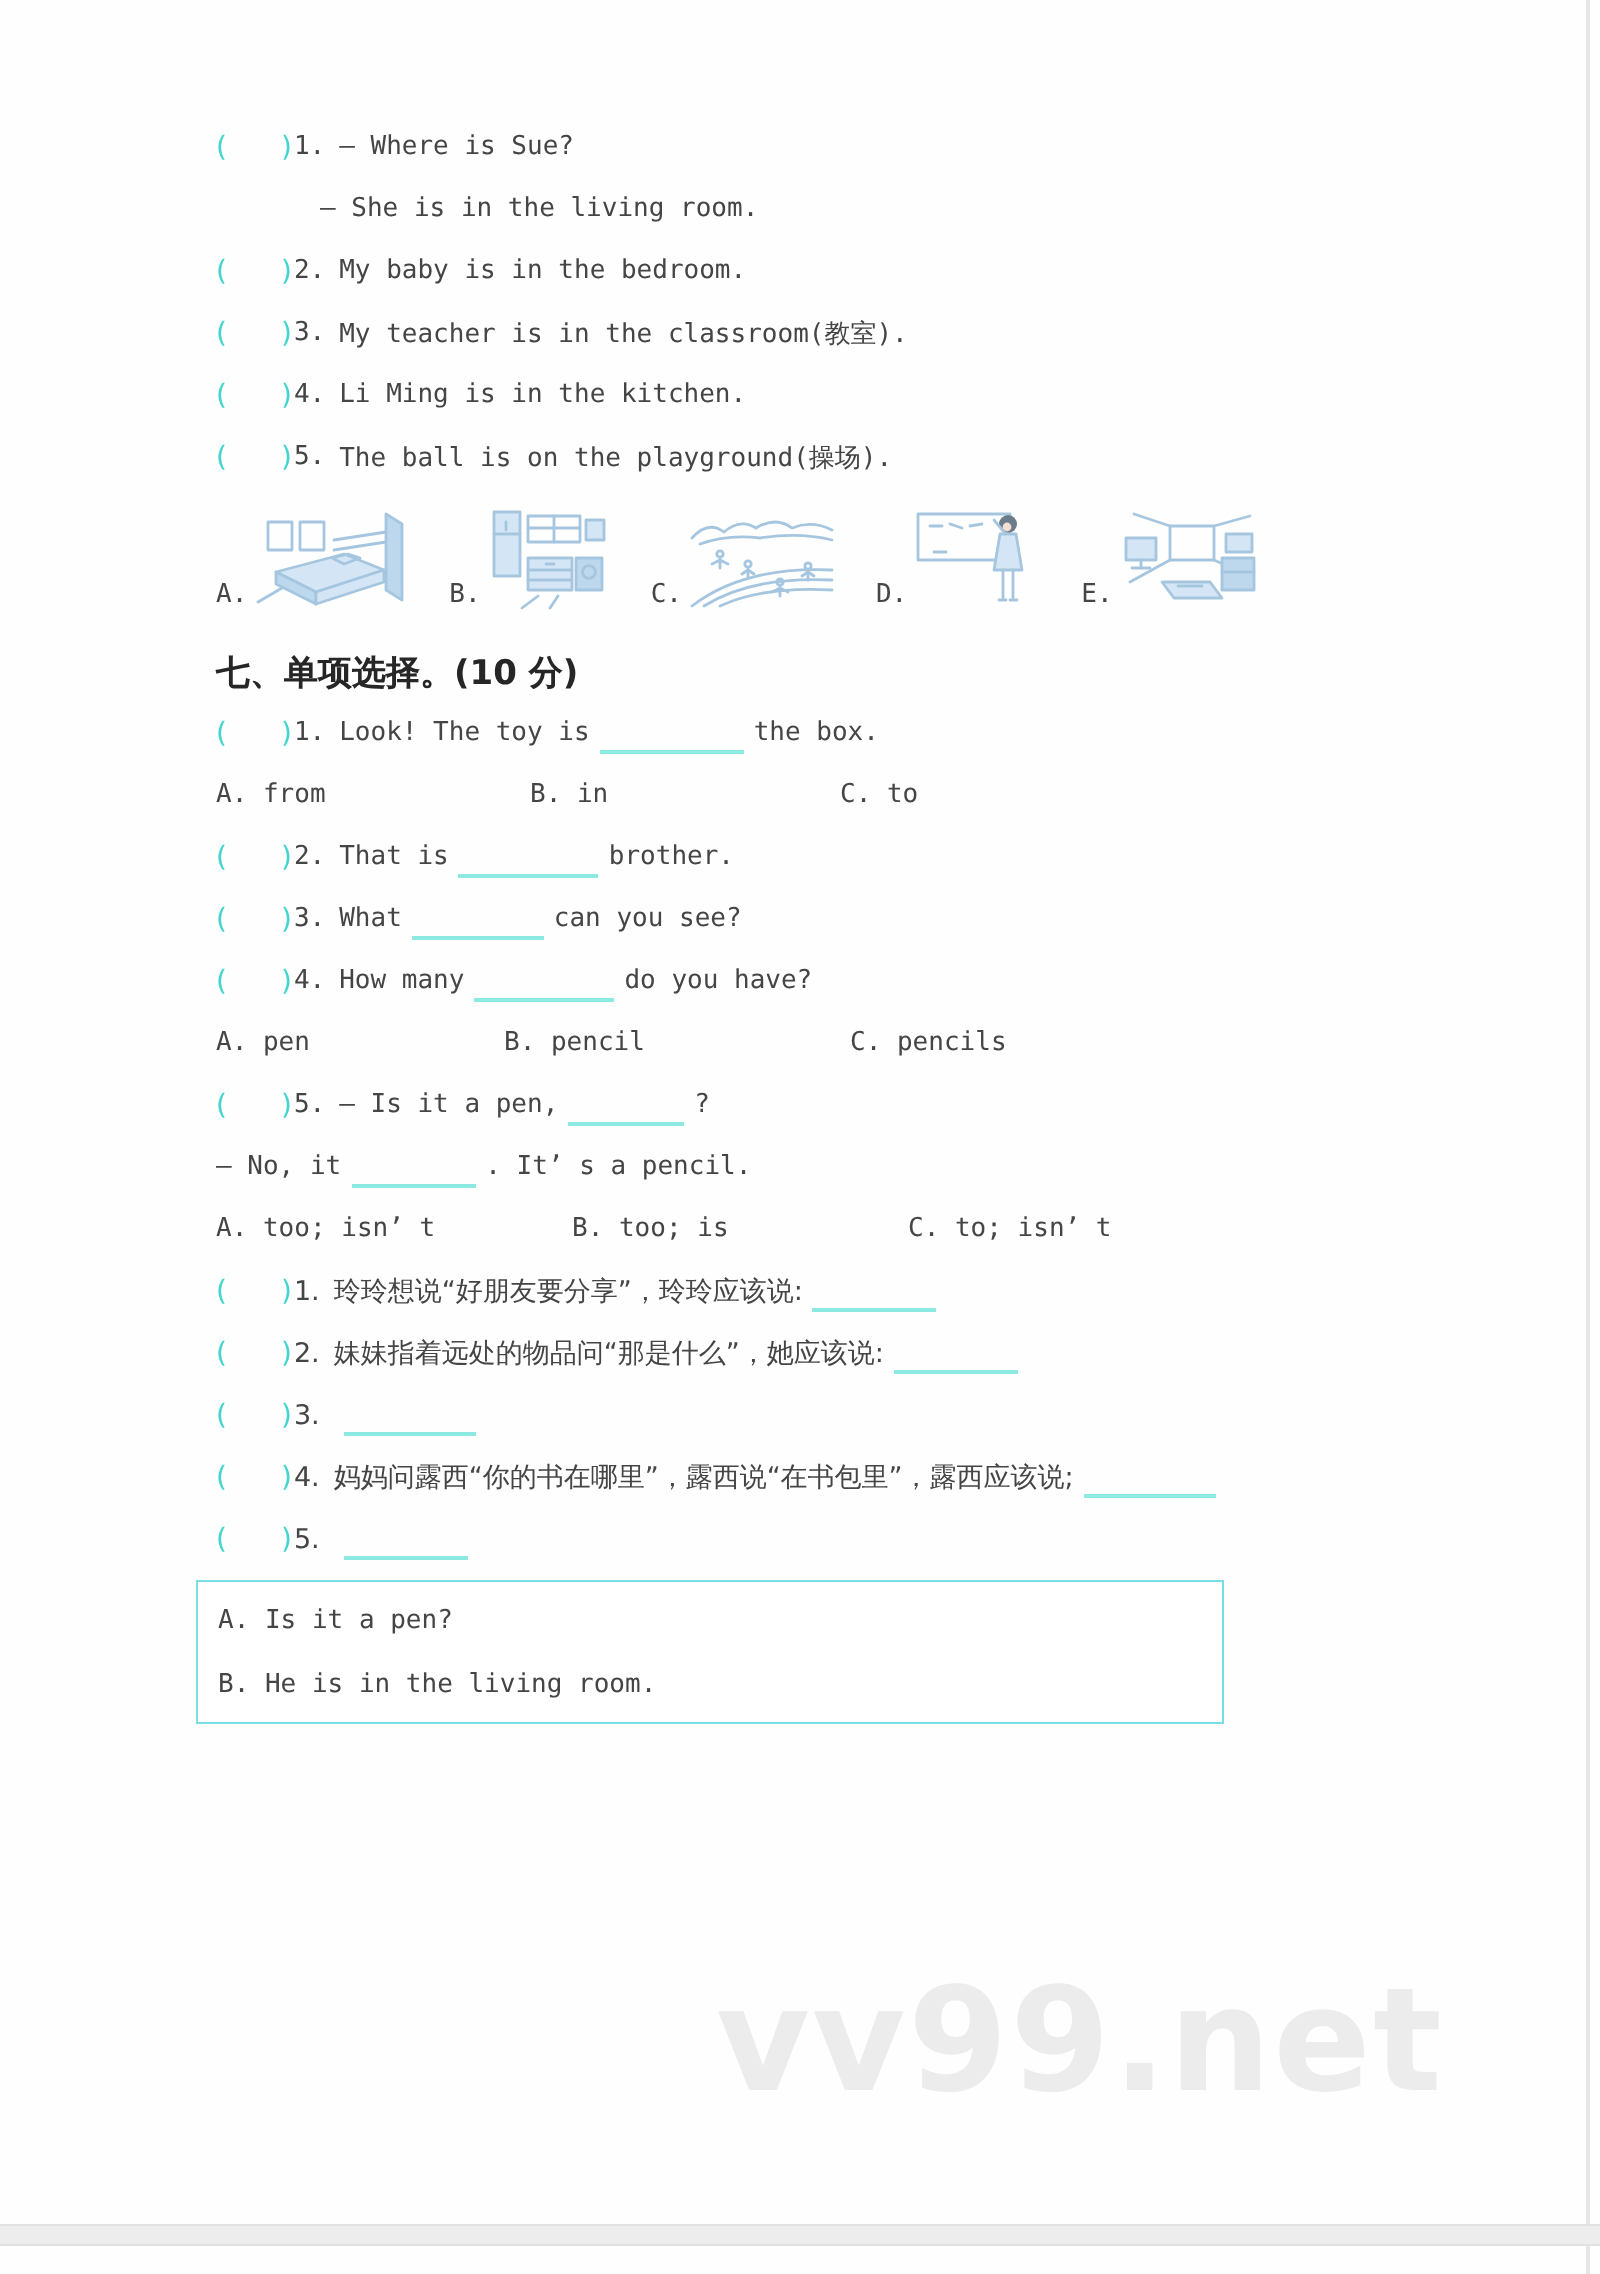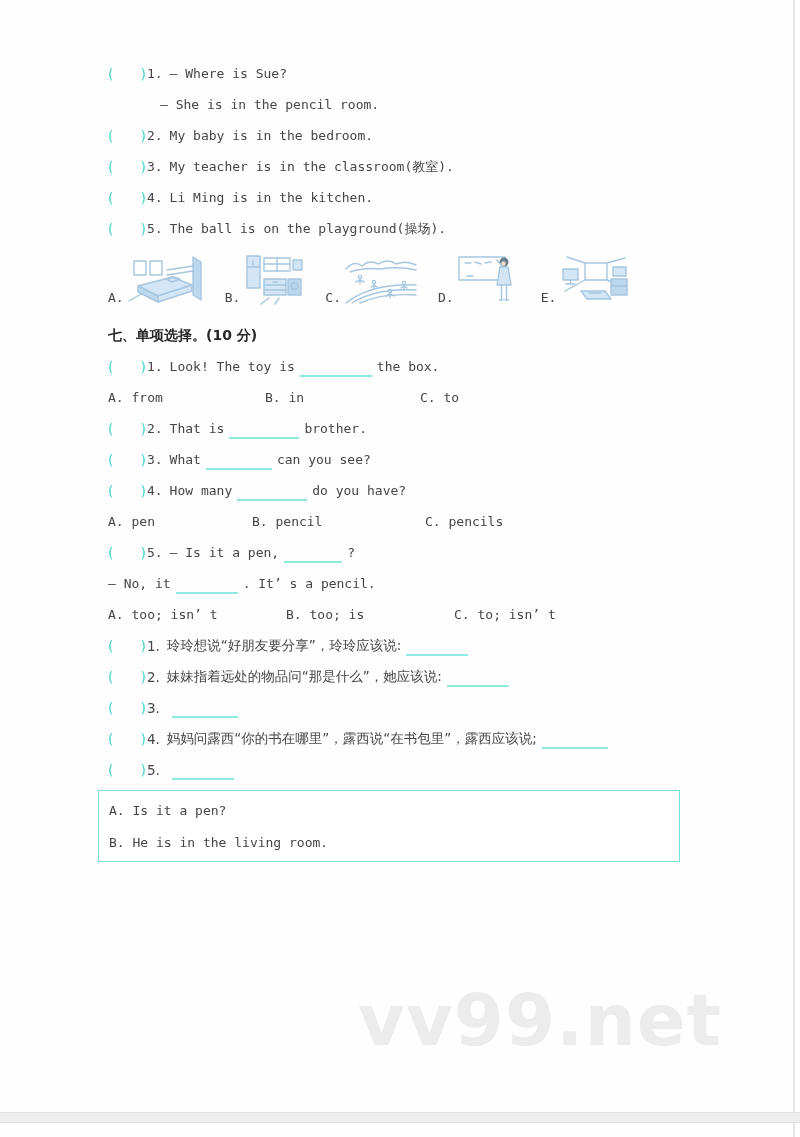--- a/index.html
+++ b/index.html
@@ -23,26 +23,26 @@
   .b58{width:58px}.b62{width:62px}.b66{width:66px}.b70{width:70px}.b72{width:72px}
 
   .pics { display:flex; align-items:flex-end; margin:5px 0 4px 0; height:56px; }
   .pic { display:flex; align-items:flex-end; margin-right:20px; }
   .pic-label { margin-right:3px; line-height:14px; }
   .pic svg { display:block; }
 
   .sec-head {
     height:30px; display:flex; align-items:center; margin-top:16px;
     font-family:"DejaVu Sans", sans-serif; font-weight:bold;
-    font-size:14px; color:#262626; white-space:pre;text-align:right;
+    font-size:17px; color:#262626; white-space:pre;text-align:right;
   }
   .cjk { font-family:"DejaVu Sans", sans-serif; font-size:13.5px; }
 
   .answer-box {
-    margin-left:-10px; margin-top:5px; width:582px;
+    margin-left:-10px; margin-top:5px; width:514px;
     border:1px solid #79dfe2; padding:3px 0 3px 10px; background:#fff;
   }
   .answer-box .row { height:32px; }
 
   .watermark {
     position:absolute; left:358px; top:978px;
     font-family:"DejaVu Sans", sans-serif; font-weight:800;
     font-size:72px; letter-spacing:1px; color:#ececec; user-select:none;
   }
   .page-edge-line { position:absolute; left:793px; top:0; width:2px; height:1137px; background:#e6e6e6; }
@@ -56,21 +56,21 @@
 </style>
 </head>
 <body>
 
 <div class="content">
 
   <div class="row">
     <span class="paren">(</span><span class="paren-gap"></span><span class="paren">)</span><span class="num">1.</span><span class="qtext">— Where is Sue?</span>
   </div>
   <div class="row indent2">
-    <span class="qtext">— She is in the pencil room.</span>
+    <span class="qtext">— She is in the living room.</span>
   </div>
   <div class="row">
     <span class="paren">(</span><span class="paren-gap"></span><span class="paren">)</span><span class="num">2.</span><span class="qtext">My baby is in the bedroom.</span>
   </div>
   <div class="row">
     <span class="paren">(</span><span class="paren-gap"></span><span class="paren">)</span><span class="num">3.</span><span class="qtext">My teacher is in the classroom(教室).</span>
   </div>
   <div class="row">
     <span class="paren">(</span><span class="paren-gap"></span><span class="paren">)</span><span class="num">4.</span><span class="qtext">Li Ming is in the kitchen.</span>
   </div>

